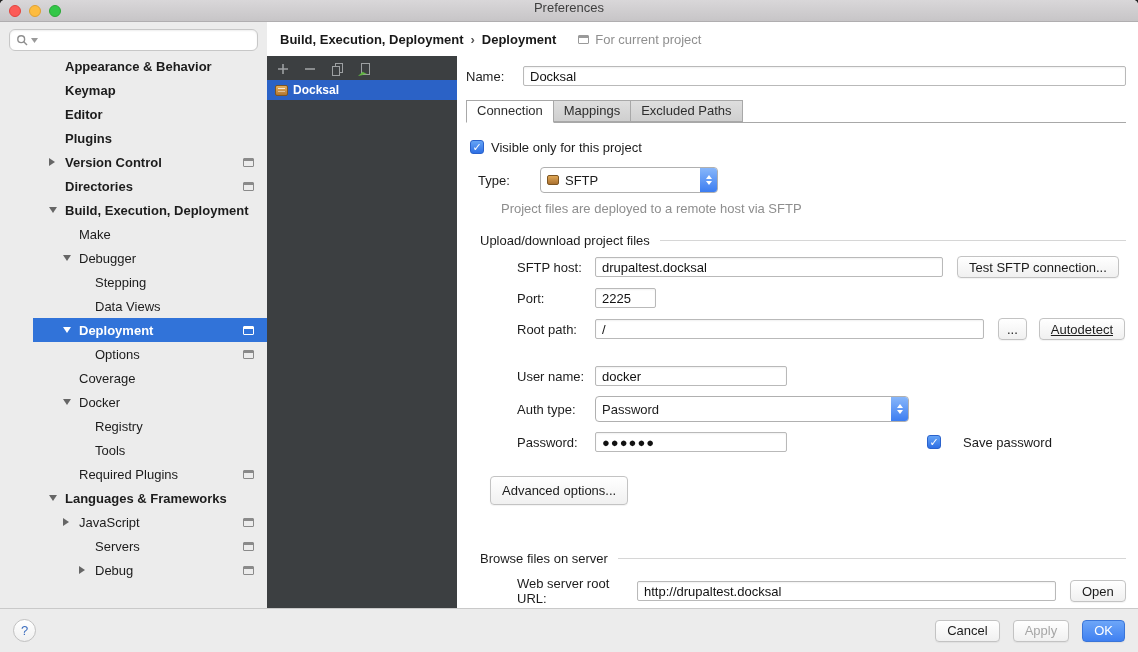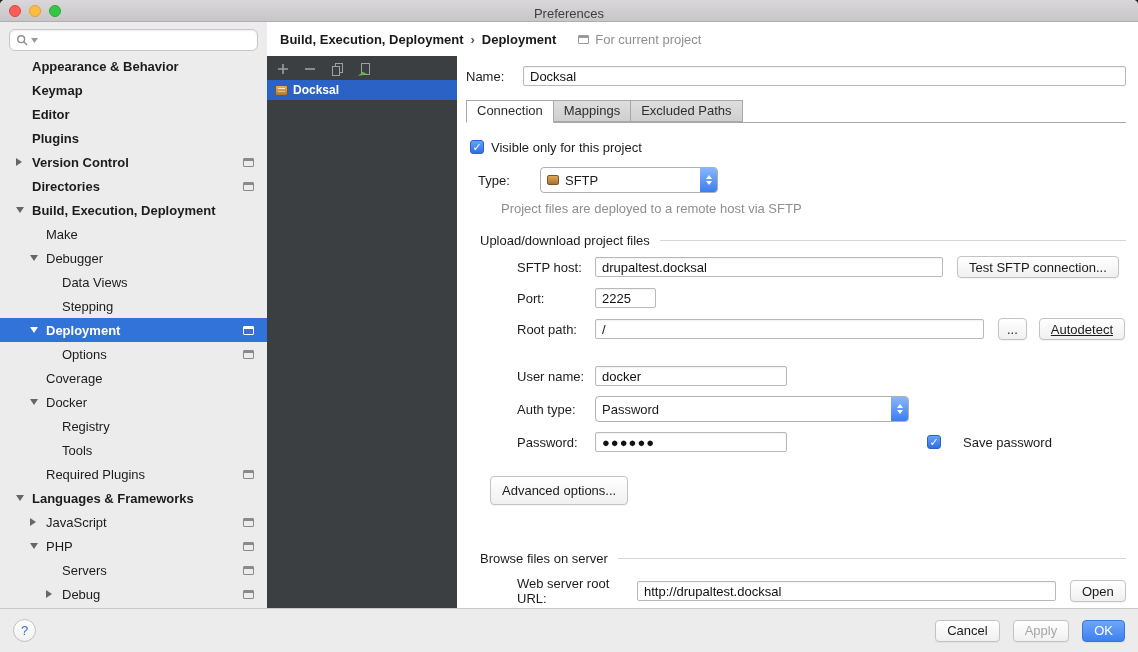--- a/index.html
+++ b/index.html
@@ -1,21 +1,21 @@
 <!DOCTYPE html>
 <html><head>
 <meta charset="utf-8">
 <style>
   * { margin:0; padding:0; box-sizing:border-box; }
   html,body { width:1138px; height:652px; }
   body { font-family:"Liberation Sans","DejaVu Sans",sans-serif; font-size:13px; color:#1c1c1c; background:#222; }
   .window { width:1138px; height:652px; display:flex; flex-direction:column; background:#fff; border-radius:5px 5px 0 0; overflow:hidden; }
 
   
-  .titlebar { flex:0 0 22px; height:22px; background:linear-gradient(#d9d7d9,#c7c5c7); border-bottom:1px solid #b0aeb0; position:relative; display:flex; align-items:flex-end; justify-content:center; }
+  .titlebar { flex:0 0 22px; height:22px; background:linear-gradient(#d9d7d9,#c7c5c7); border-bottom:1px solid #b0aeb0; position:relative; display:flex; align-items:flex-start; justify-content:center; }
   .traffic { position:absolute; left:9px; top:5px; display:flex; gap:8px; }
   .light { width:12px; height:12px; border-radius:50%; }
   .light.red { background:#fc5b57; border:1px solid #e1443e; }
   .light.yellow { background:#fdbc40; border:1px solid #dfa032; }
   .light.green { background:#33c748; border:1px solid #2aa837; }
   .title-text { font-size:13px; color:#3f3f3f; }
 
   
   .content { flex:1; display:flex; min-height:0; }
   .sidebar { flex:0 0 267px; width:267px; background:#ececec; overflow:hidden; display:flex; flex-direction:column; }
@@ -23,21 +23,21 @@
   .breadcrumb-row { flex:0 0 34px; height:34px; background:#fff; display:flex; align-items:center; padding-left:13px; }
   .main-body { flex:1; display:flex; min-height:0; }
   .server-panel { flex:0 0 190px; width:190px; background:#3c3f41; display:flex; flex-direction:column; }
   .form-panel { flex:1; background:#fff; padding:10px 12px 0 9px; overflow:hidden; }
   .footer { flex:0 0 44px; height:44px; background:#ececec; border-top:1px solid #c9c9c9; display:flex; align-items:center; padding:0 13px; }
 
   
   .search-wrap { padding:7px 9px 0 9px; position:relative; }
   .search-input { width:100%; height:22px; border:1px solid #c7c7c7; border-radius:6px; background:#fff; padding:0 6px 0 30px; font-size:13px; outline:none; box-shadow:inset 0 1px 2px rgba(0,0,0,.07); }
   .search-glyph { position:absolute; left:16px; top:12px; display:flex; align-items:center; gap:2px; }
-  .tree { padding-top:3px; }
+  .tree { padding-top:3px;padding-left:33px; }
   .tree-row { display:flex; align-items:center; height:24px; font-size:13px; cursor:default; }
   .tree-row.lv0 { padding-left:16px; }
   .tree-row.lv1 { padding-left:30px; }
   .tree-row.lv2 { padding-left:46px; }
   .tree-row.bold { font-weight:bold; }
   .tree-arrow { width:16px; flex:0 0 16px; display:flex; align-items:center; }
   .tree-arrow.right::before { content:""; width:0; height:0; border-top:4px solid transparent; border-bottom:4px solid transparent; border-left:6px solid #666; }
   .tree-arrow.down::before { content:""; width:0; height:0; border-left:4px solid transparent; border-right:4px solid transparent; border-top:6px solid #666; }
   .tree-row.selected { background:#3173d9; color:#fff; font-weight:bold; }
   .tree-row.selected .tree-arrow.down::before { border-top-color:#fff; }
@@ -181,25 +181,25 @@
           <div class="tree-row lv1">
             <span class="tree-arrow none"></span>
             <span class="tree-label">Make</span>
           </div>
           <div class="tree-row lv1">
             <span class="tree-arrow down"></span>
             <span class="tree-label">Debugger</span>
           </div>
           <div class="tree-row lv2">
             <span class="tree-arrow none"></span>
+            <span class="tree-label">Stepping</span>
+          </div>
+          <div class="tree-row lv2">
+            <span class="tree-arrow none"></span>
             <span class="tree-label">Data Views</span>
-          </div>
-          <div class="tree-row lv2">
-            <span class="tree-arrow none"></span>
-            <span class="tree-label">Stepping</span>
           </div>
           <div class="tree-row lv1 selected">
             <span class="tree-arrow down"></span>
             <span class="tree-label">Deployment</span>
             <span class="proj-icon"></span>
           </div>
           <div class="tree-row lv2">
             <span class="tree-arrow none"></span>
             <span class="tree-label">Options</span>
             <span class="proj-icon"></span>
@@ -225,25 +225,20 @@
             <span class="tree-label">Required Plugins</span>
             <span class="proj-icon"></span>
           </div>
           <div class="tree-row lv0 bold">
             <span class="tree-arrow down"></span>
             <span class="tree-label">Languages &amp; Frameworks</span>
           </div>
           <div class="tree-row lv1">
             <span class="tree-arrow right"></span>
             <span class="tree-label">JavaScript</span>
-            <span class="proj-icon"></span>
-          </div>
-          <div class="tree-row lv1">
-            <span class="tree-arrow down"></span>
-            <span class="tree-label">PHP</span>
             <span class="proj-icon"></span>
           </div>
           <div class="tree-row lv2">
             <span class="tree-arrow none"></span>
             <span class="tree-label">Servers</span>
             <span class="proj-icon"></span>
           </div>
           <div class="tree-row lv2">
             <span class="tree-arrow right"></span>
             <span class="tree-label">Debug</span>

